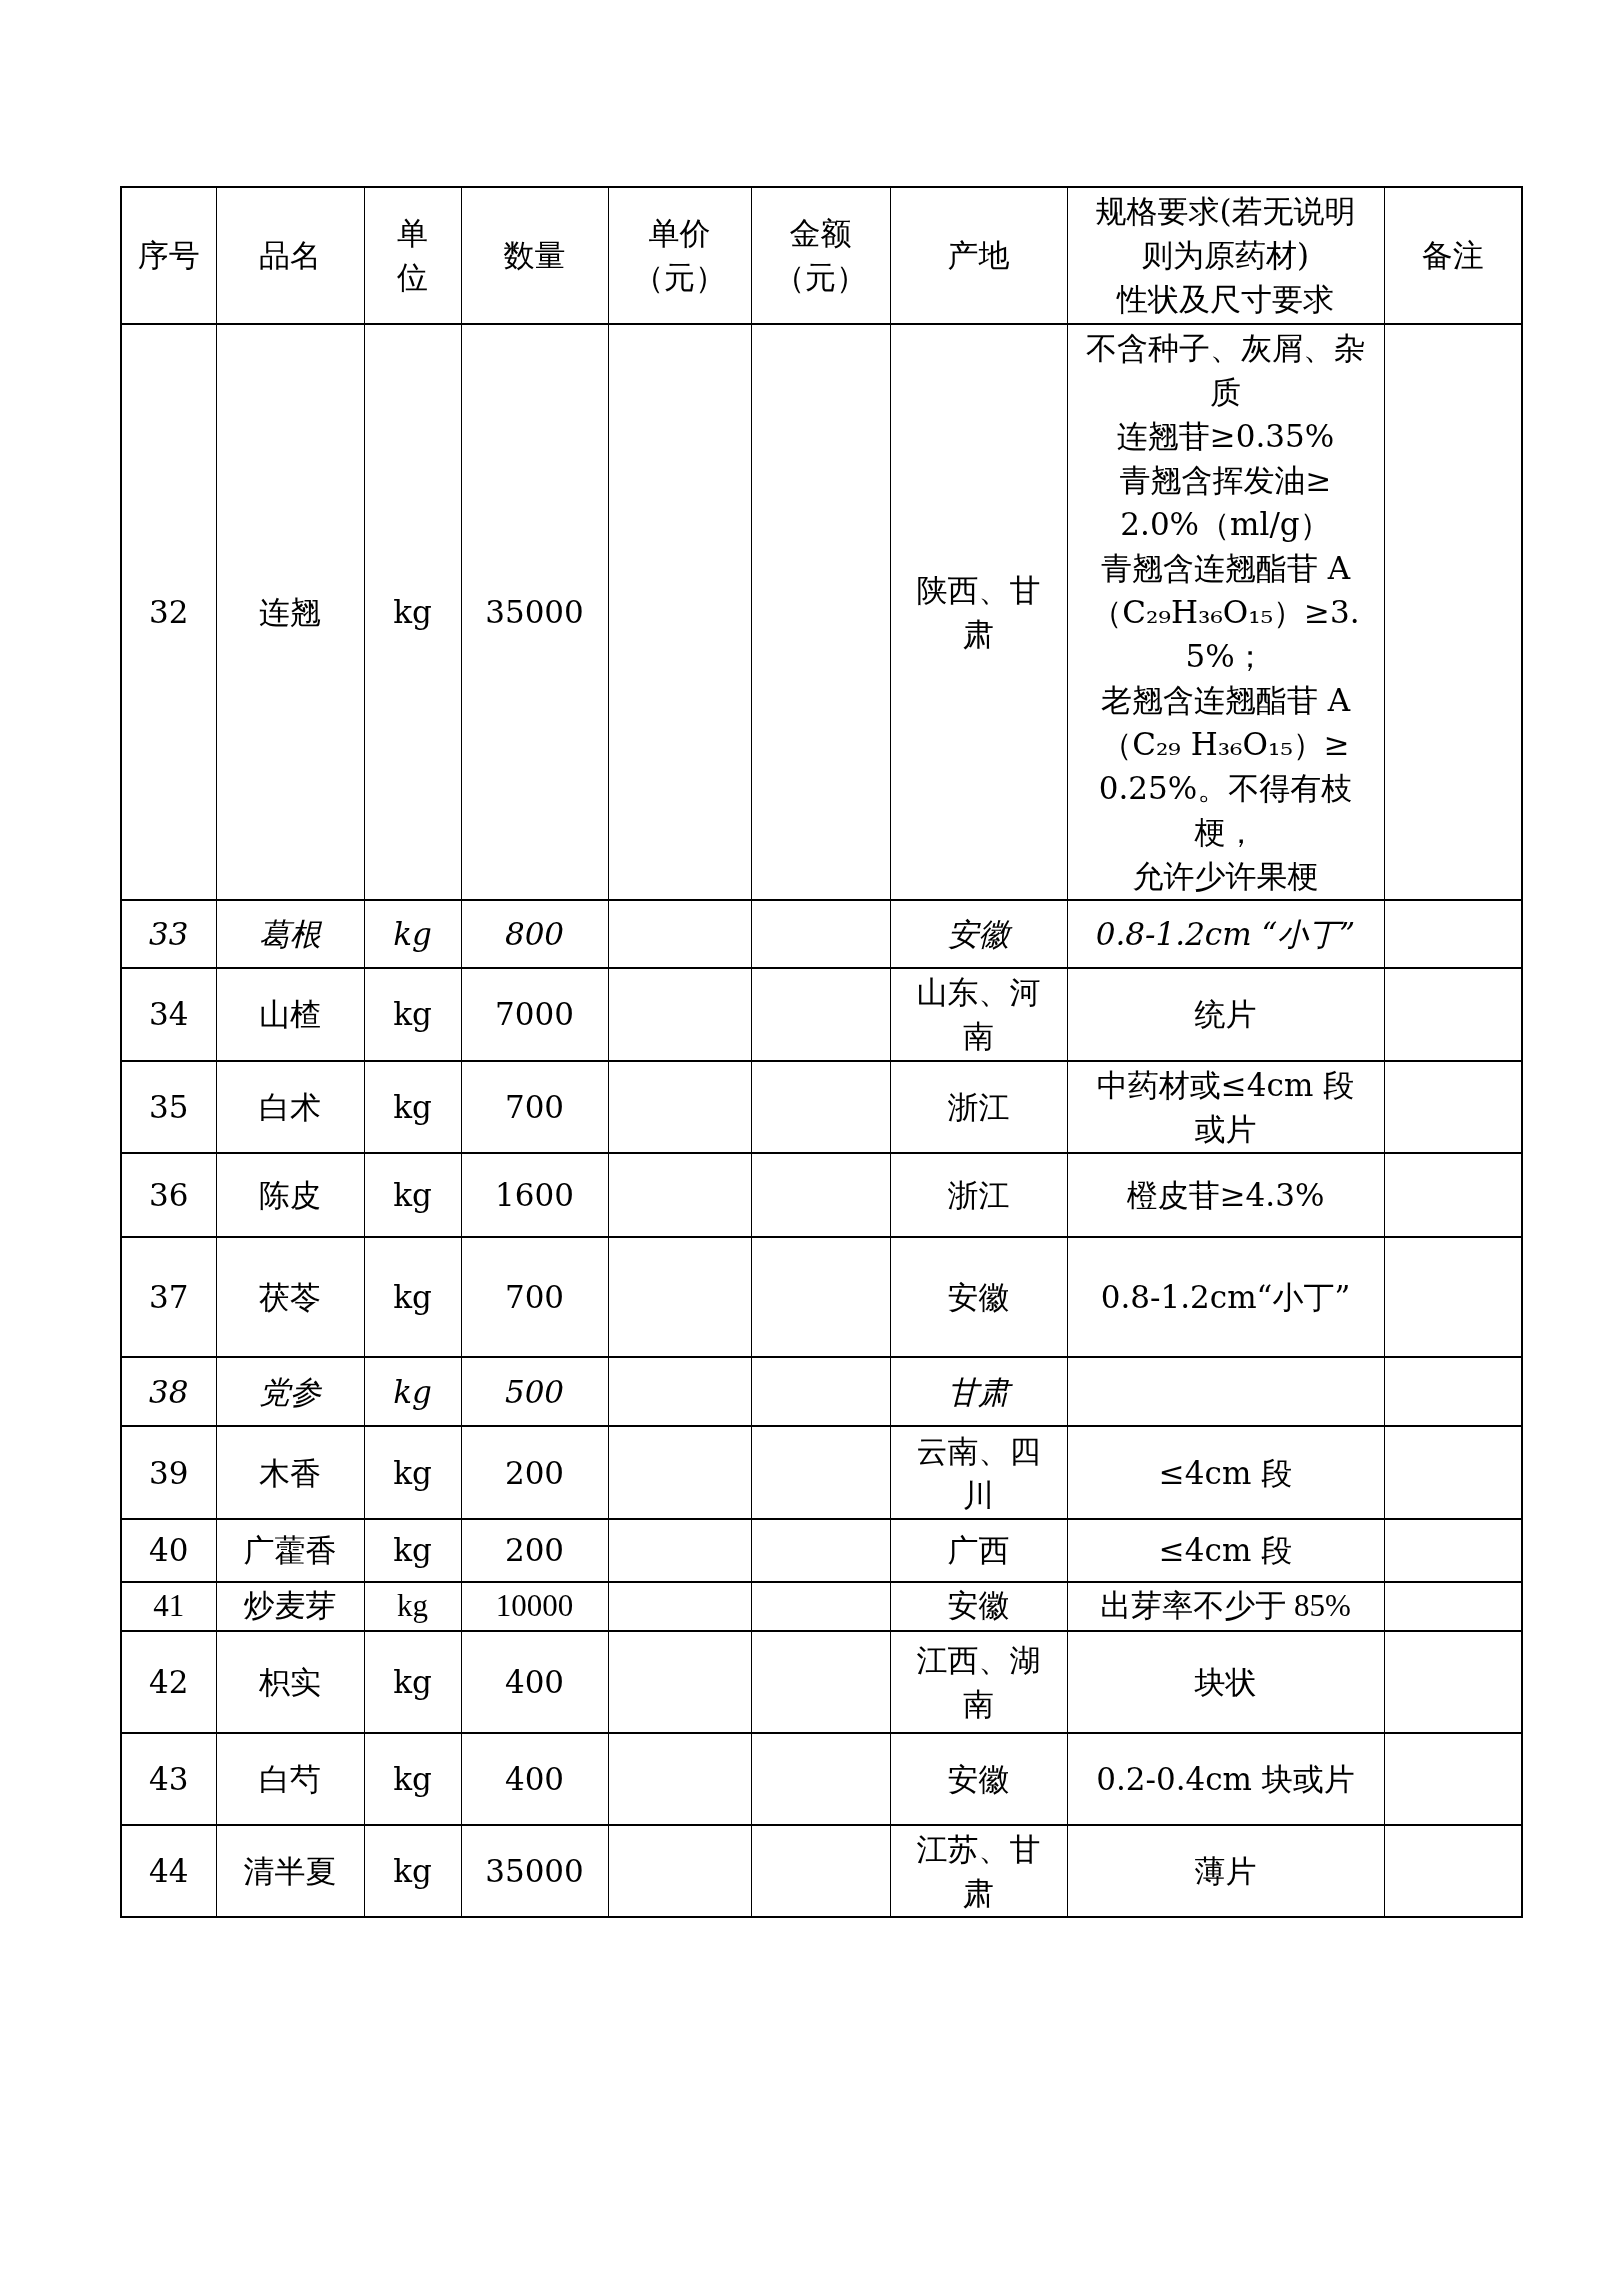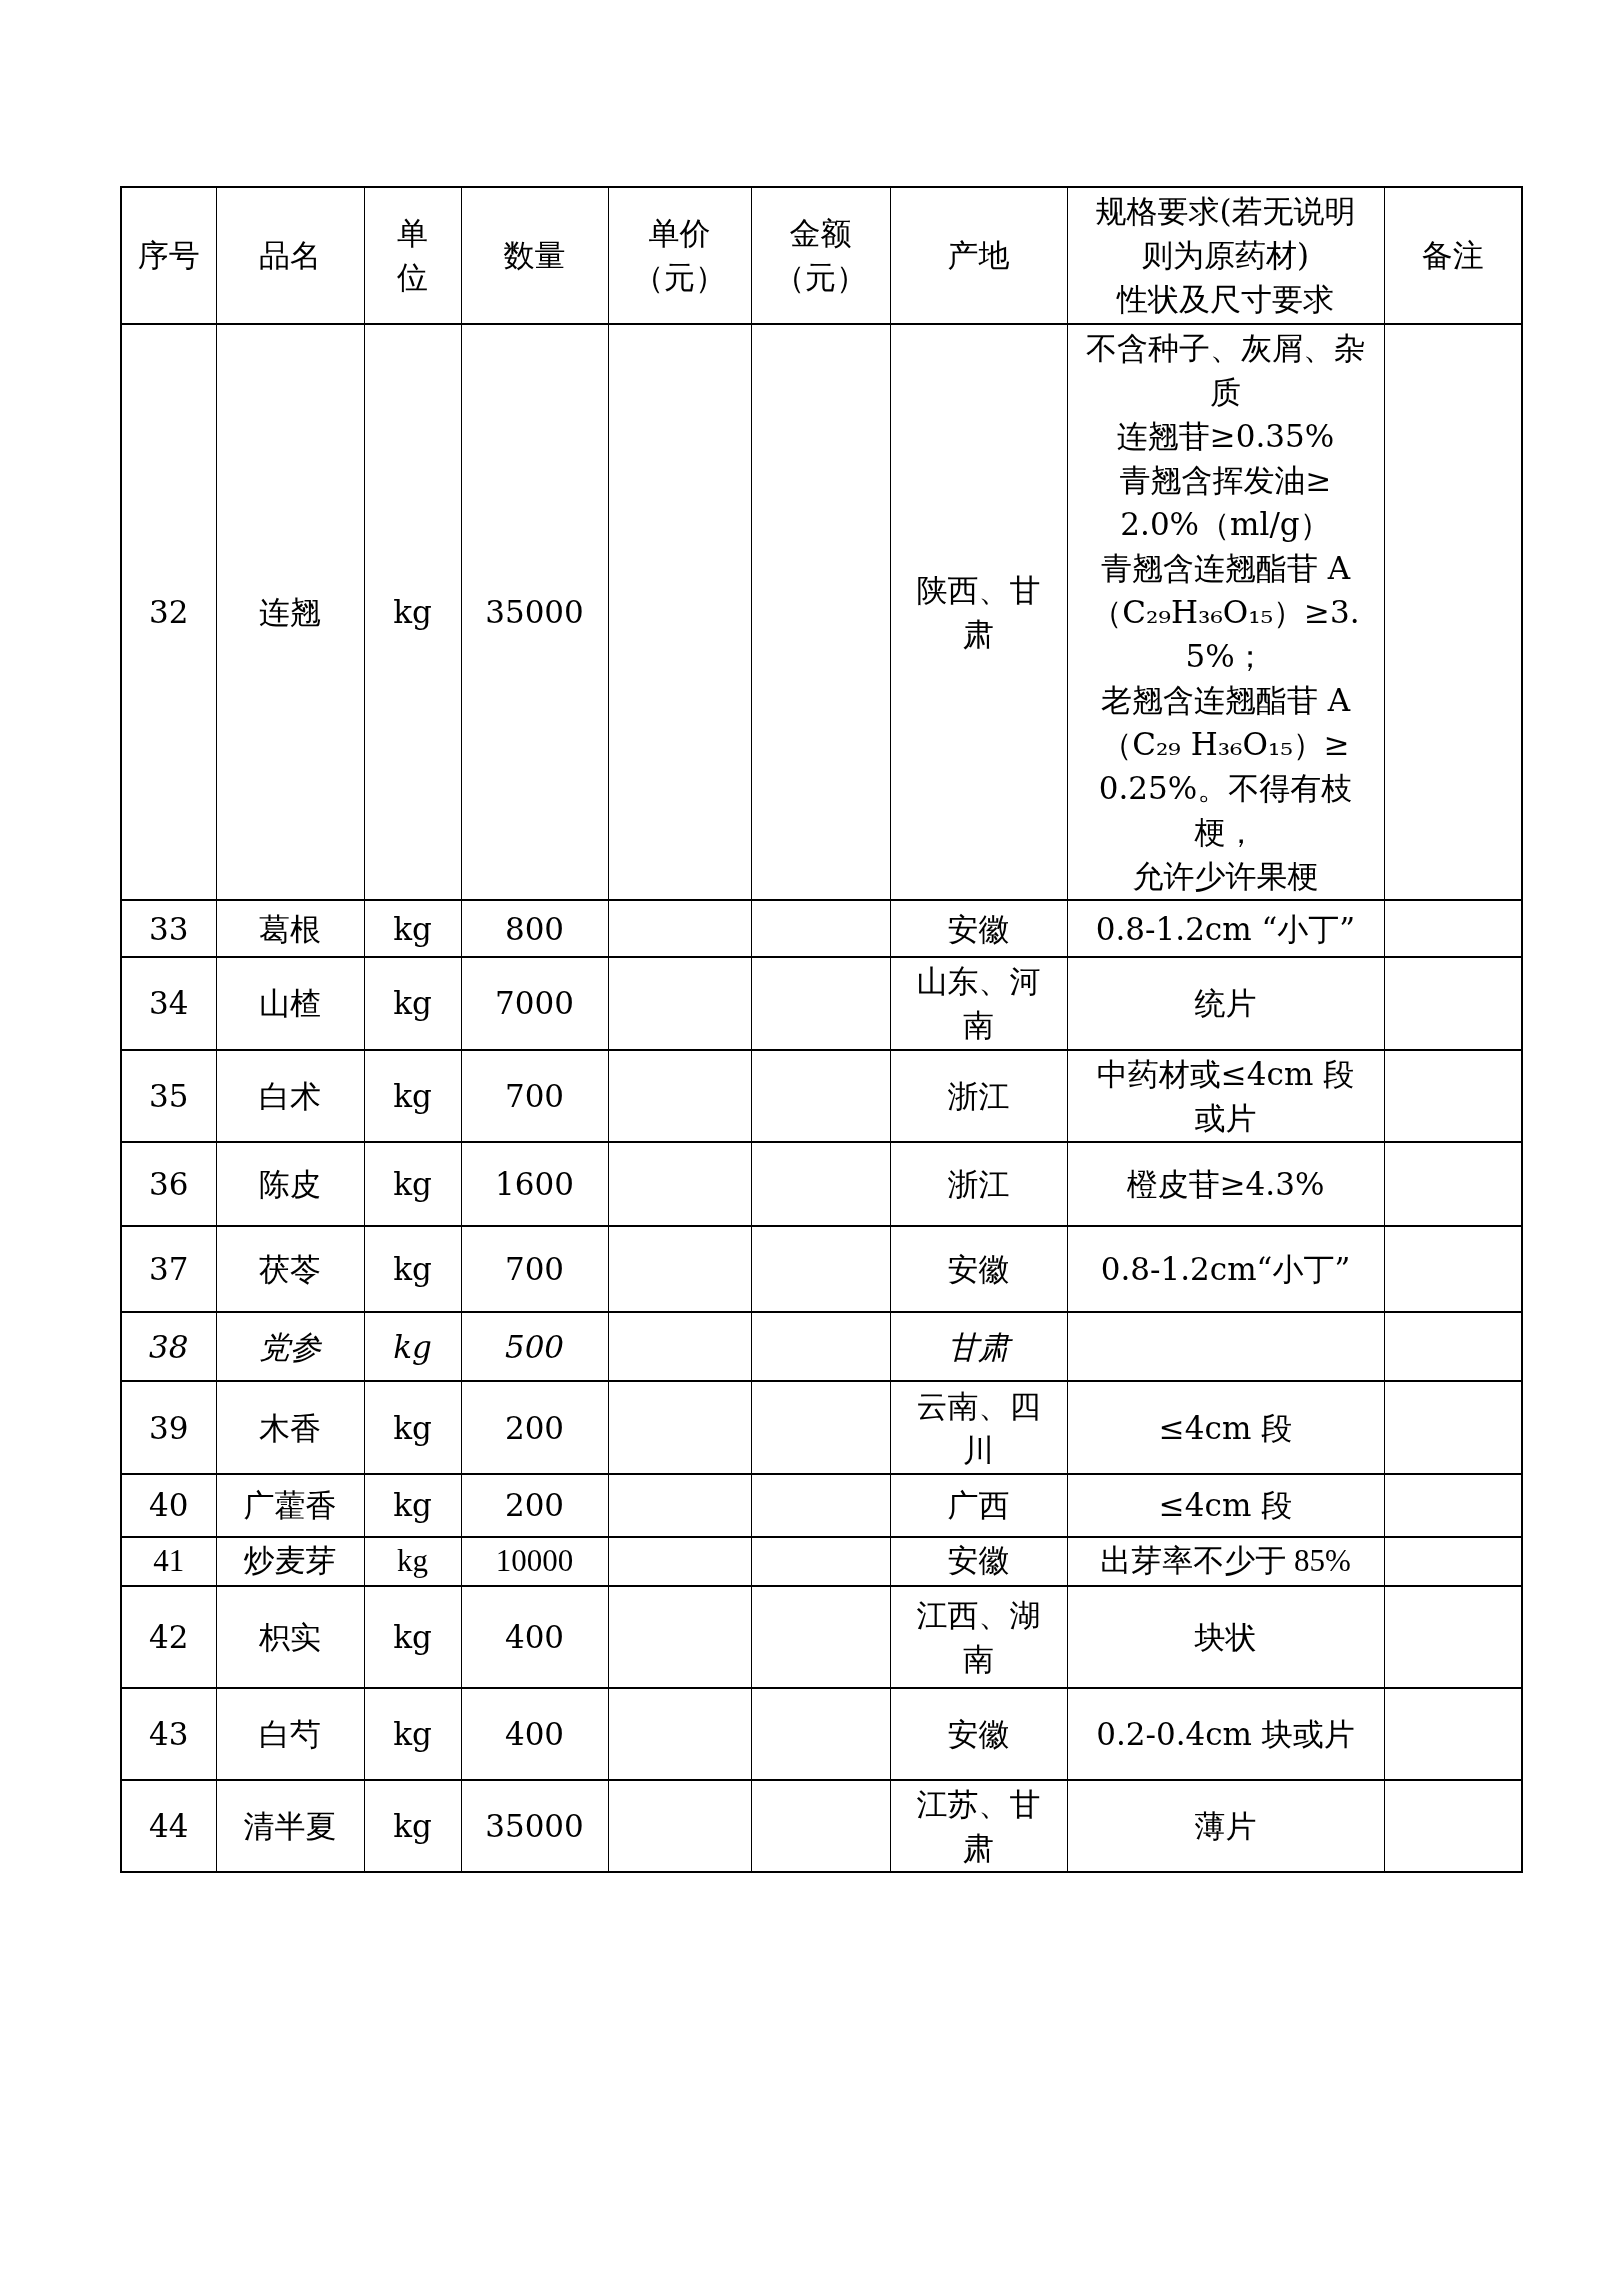--- a/index.html
+++ b/index.html
@@ -36,25 +36,25 @@
     font-weight: normal;
     font-size: 31px;
     line-height: 44px;
     white-space: pre-line;
     padding: 1.3px 6.5px;
     overflow: hidden;
     word-break: break-all;
   }
   .doc-table thead tr { height: 133px; }
   .doc-table tbody tr:nth-child(1)  { height: 514px; }
-  .doc-table tbody tr:nth-child(2)  { height: 57px;  }
+  .doc-table tbody tr:nth-child(2)  { height: 68px; font-style: italic;  }
   .doc-table tbody tr:nth-child(3)  { height: 81px; margin-left: 40px; }
   .doc-table tbody tr:nth-child(4)  { height: 84px; }
   .doc-table tbody tr:nth-child(5)  { height: 84px; }
-  .doc-table tbody tr:nth-child(6)  { height: 86px; }
+  .doc-table tbody tr:nth-child(6)  { height: 120px; }
   .doc-table tbody tr:nth-child(7)  { height: 69px; font-style: italic; }
   .doc-table tbody tr:nth-child(8)  { height: 79px; }
   .doc-table tbody tr:nth-child(9)  { height: 63px;  }
   .doc-table tbody tr:nth-child(10) { height: 46px; font-family: Liberation Serif, serif;  }
   .doc-table tbody tr:nth-child(11) { height: 102px; }
   .doc-table tbody tr:nth-child(12) { height: 92px; }
   .doc-table tbody tr:nth-child(13) { height: 92px; border-radius: 30px; }
   .col-origin { padding: 1.3px 10.5px !important; }
   .col-spec   { padding: 1.3px 7.9px !important; }
 </style>

